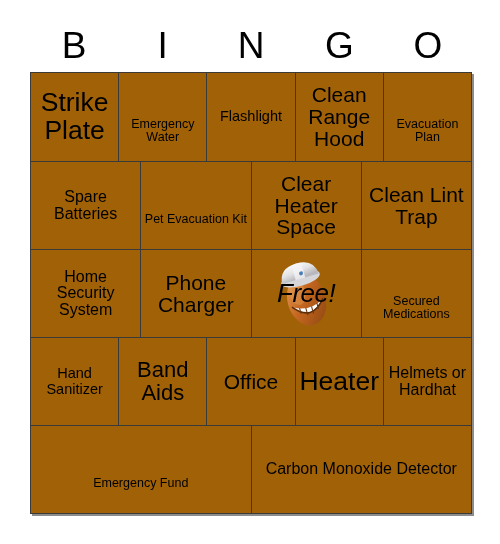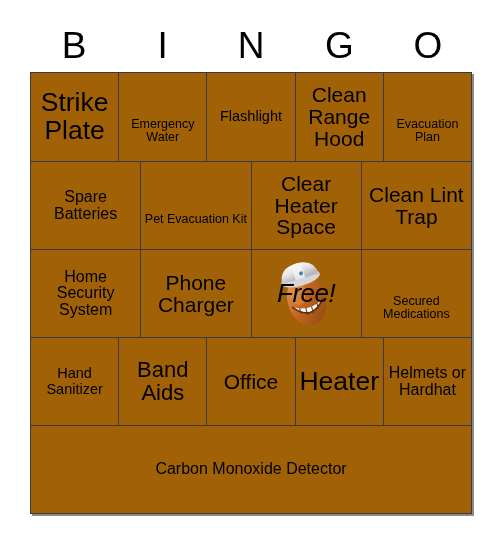--- a/index.html
+++ b/index.html
@@ -207,19 +207,22 @@
           <span class="cell-text">Office</span>
         </div>
         <div class="cell sz-xl">
           <span class="cell-text">Heater</span>
         </div>
         <div class="cell sz-m">
           <span class="cell-text">Helmets or Hardhat</span>
         </div>
       </div>
       <div class="grid-row">
+        <div class="cell sz-xs">
+          <span class="cell-text">Emergency Fund</span>
+        </div>
         <div class="cell sz-m">
           <span class="cell-text">Carbon Monoxide Detector</span>
         </div>
       </div>
     </div>
 
 </div>
 
 </body></html>

